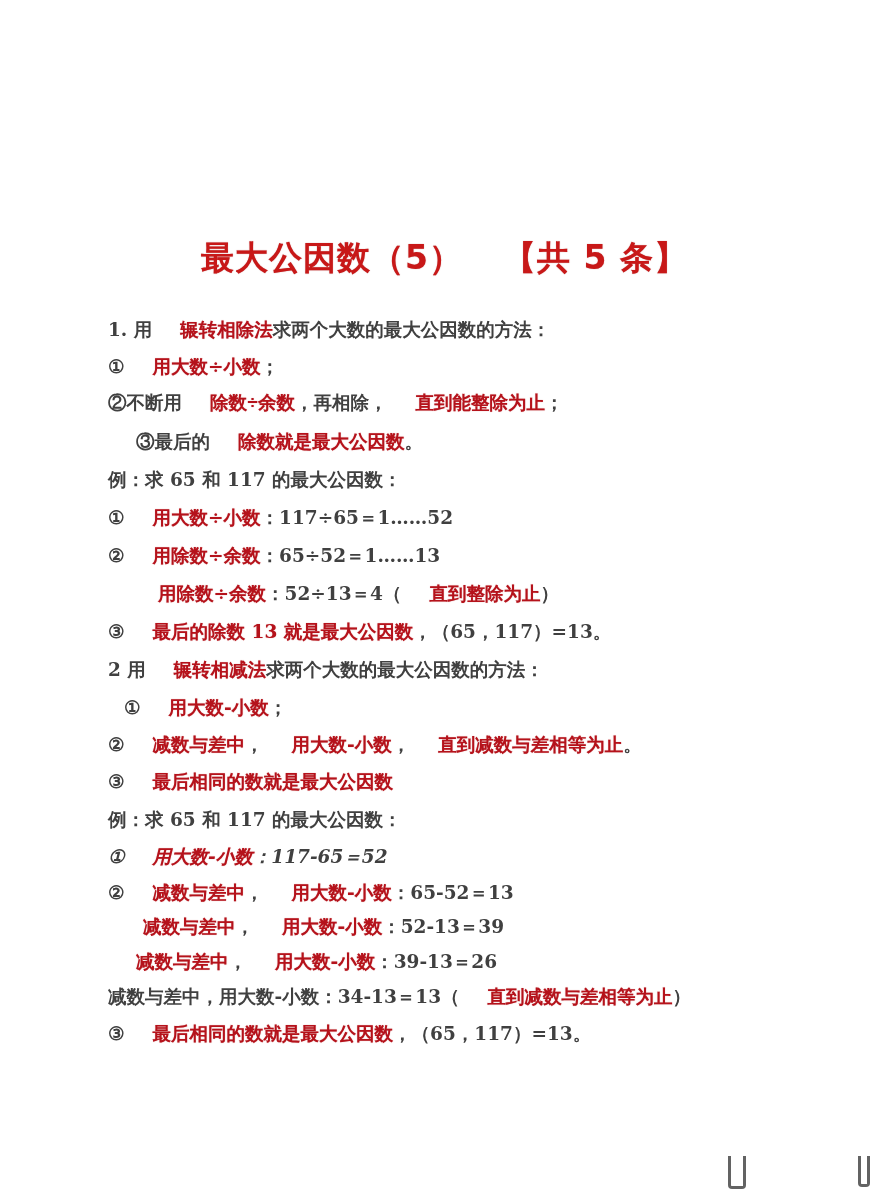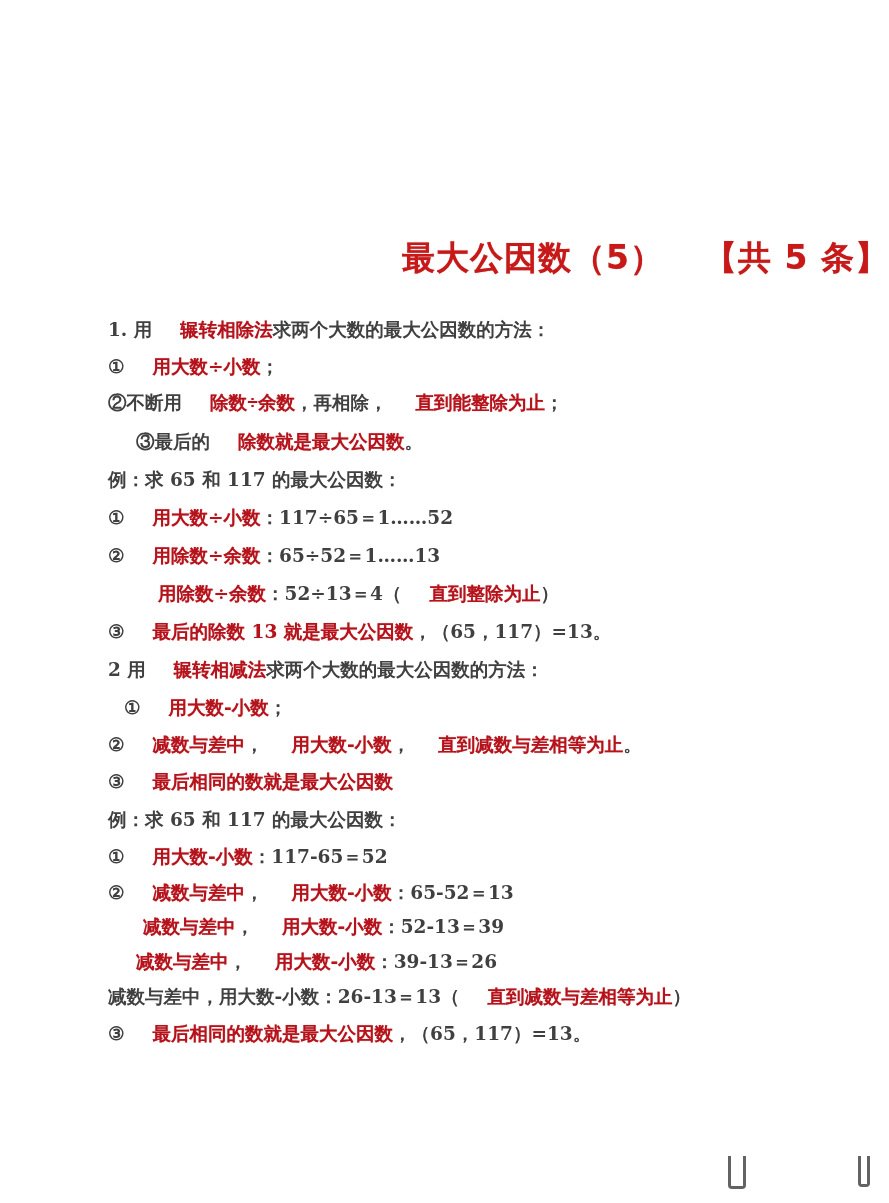--- a/index.html
+++ b/index.html
@@ -20,21 +20,21 @@
       left: 0; top: 0;
       width: 889px;
       height: 1203px;
       background: #ffffff;
     }
     .title {
       position: absolute;
       left: 0;
       width: 889px;
       top: 236px;
-      text-align: right;
+      text-align: center;
       font-family: "DejaVu Sans", "Liberation Sans", sans-serif;
       font-weight: bold;
       font-size: 33px;
       letter-spacing: 1px;
       color: #c81818;
       text-shadow: 0 0 1px rgba(140,0,0,0.5);
     }
     .title .title-left { margin-left: 40px; }
     .line {
       position: absolute;
@@ -80,23 +80,23 @@
       <div class="line" style="top: 468px; left: 108px;"><span class="seg black">例：求 65 和 117 的最大公因数：</span></div>
       <div class="line" style="top: 506px; left: 108px;"><span class="seg black">①</span><span class="seg red">用大数÷小数</span><span class="seg black">：117÷65＝1……52</span></div>
       <div class="line" style="top: 544px; left: 108px;"><span class="seg black">②</span><span class="seg red">用除数÷余数</span><span class="seg black">：65÷52＝1……13</span></div>
       <div class="line" style="top: 582px; left: 130px;"><span class="seg red">用除数÷余数</span><span class="seg black">：52÷13＝4（</span><span class="seg red">直到整除为止</span><span class="seg black">）</span></div>
       <div class="line" style="top: 620px; left: 108px;"><span class="seg black">③</span><span class="seg red">最后的除数 13 就是最大公因数</span><span class="seg black">，（65，117）=13。</span></div>
       <div class="line" style="top: 658px; left: 108px;"><span class="seg black">2 用</span><span class="seg red">辗转相减法</span><span class="seg black">求两个大数的最大公因数的方法：</span></div>
       <div class="line" style="top: 696px; left: 124px;"><span class="seg black">①</span><span class="seg red">用大数-小数</span><span class="seg black">；</span></div>
       <div class="line" style="top: 733px; left: 108px;"><span class="seg black">②</span><span class="seg red">减数与差中</span><span class="seg black">，</span><span class="seg red">用大数-小数</span><span class="seg black">，</span><span class="seg red">直到减数与差相等为止</span><span class="seg black">。</span></div>
       <div class="line" style="top: 770px; left: 108px;"><span class="seg black">③</span><span class="seg red">最后相同的数就是最大公因数</span></div>
       <div class="line" style="top: 808px; left: 108px;"><span class="seg black">例：求 65 和 117 的最大公因数：</span></div>
-      <div class="line" style="top: 845px; left: 108px;"><span class="seg black">①</span><span class="seg red">用大数-小数</span><span class="seg black">：117-65＝52</span></div>
+      <div class="line" style="top: 845px; left: 108px; font-style: italic;"><span class="seg black">①</span><span class="seg red">用大数-小数</span><span class="seg black">：117-65＝52</span></div>
       <div class="line" style="top: 881px; left: 108px;"><span class="seg black">②</span><span class="seg red">减数与差中</span><span class="seg black">，</span><span class="seg red">用大数-小数</span><span class="seg black">：65-52＝13</span></div>
       <div class="line" style="top: 915px; left: 115px;"><span class="seg red">减数与差中</span><span class="seg black">，</span><span class="seg red">用大数-小数</span><span class="seg black">：52-13＝39</span></div>
       <div class="line" style="top: 950px; left: 108px; text-align: center;"><span class="seg red">减数与差中</span><span class="seg black">，</span><span class="seg red">用大数-小数</span><span class="seg black">：39-13＝26</span></div>
-      <div class="line" style="top: 985px; left: 108px;"><span class="seg black">减数与差中，用大数-小数：26-13＝13（</span><span class="seg red">直到减数与差相等为止</span><span class="seg black">）</span></div>
+      <div class="line" style="top: 985px; left: 108px;"><span class="seg black">减数与差中，用大数-小数：34-13＝13（</span><span class="seg red">直到减数与差相等为止</span><span class="seg black">）</span></div>
       <div class="line" style="top: 1022px; left: 108px;"><span class="seg black">③</span><span class="seg red">最后相同的数就是最大公因数</span><span class="seg black">，（65，117）=13。</span></div>
     </div>
 
   <div class="mark-bar" style="left:728px;"></div>
   <div class="mark-bar" style="left:858px; width:6px; height:28px;"></div>
 </div>
 
 </body></html>

